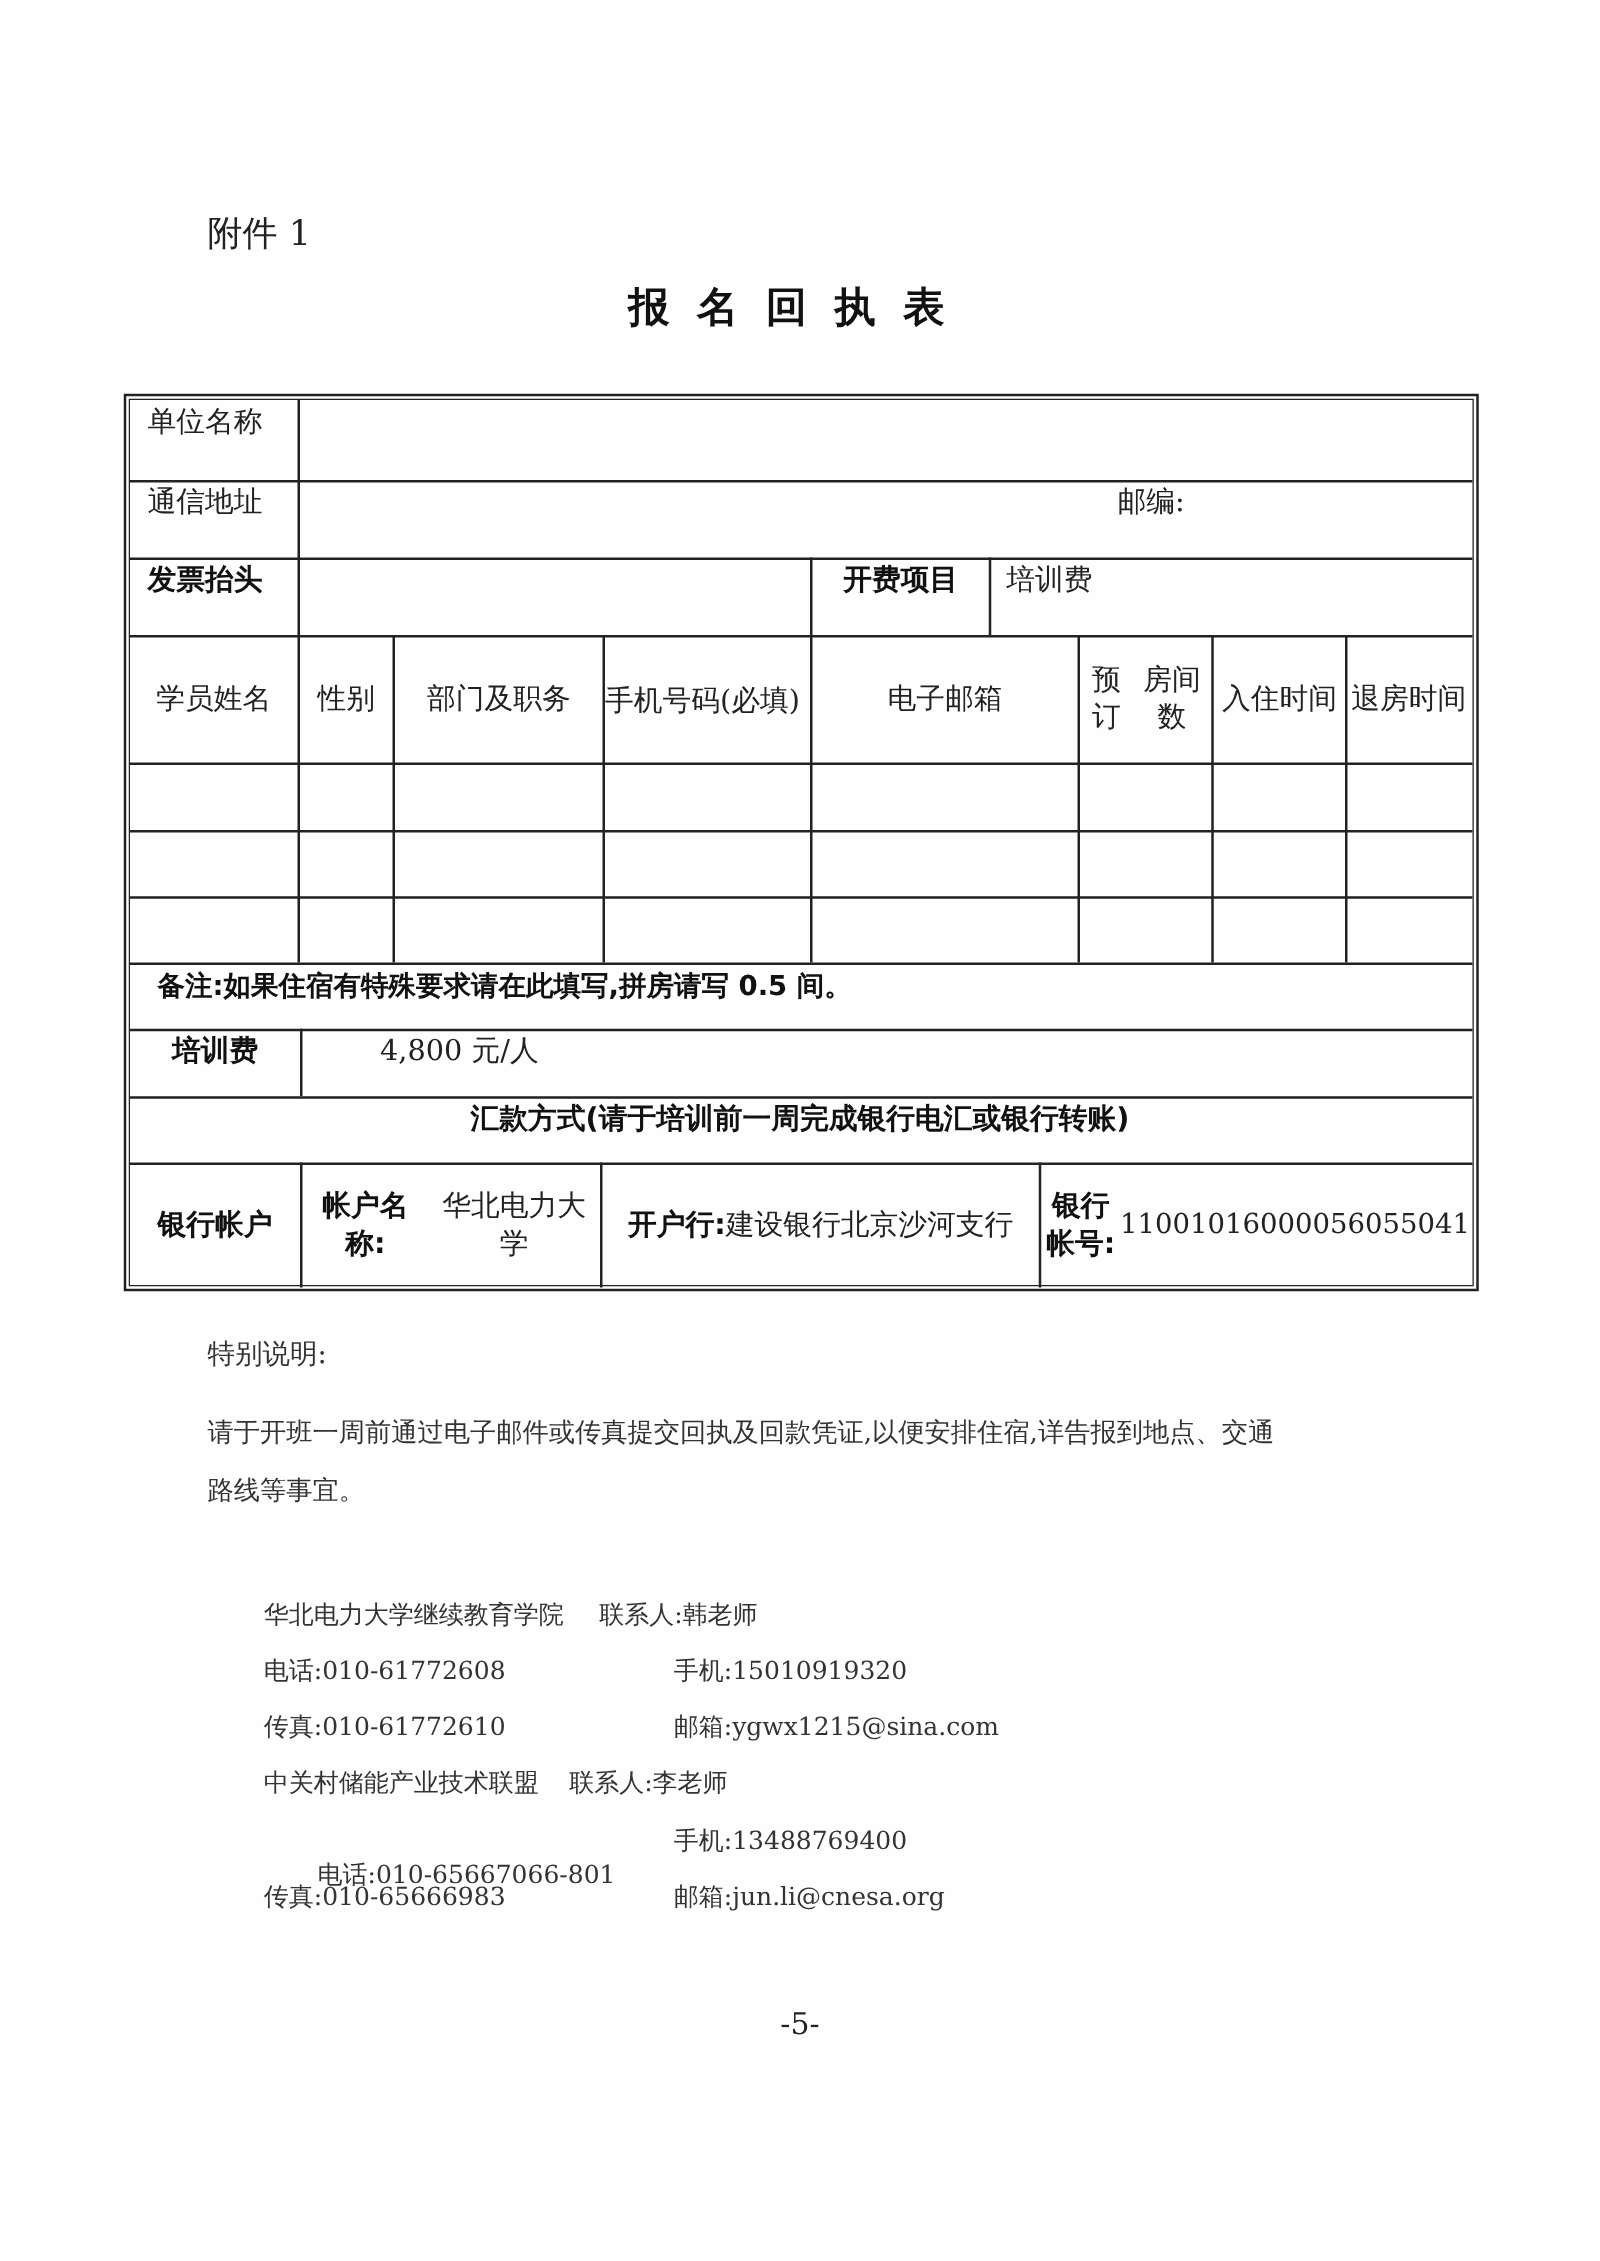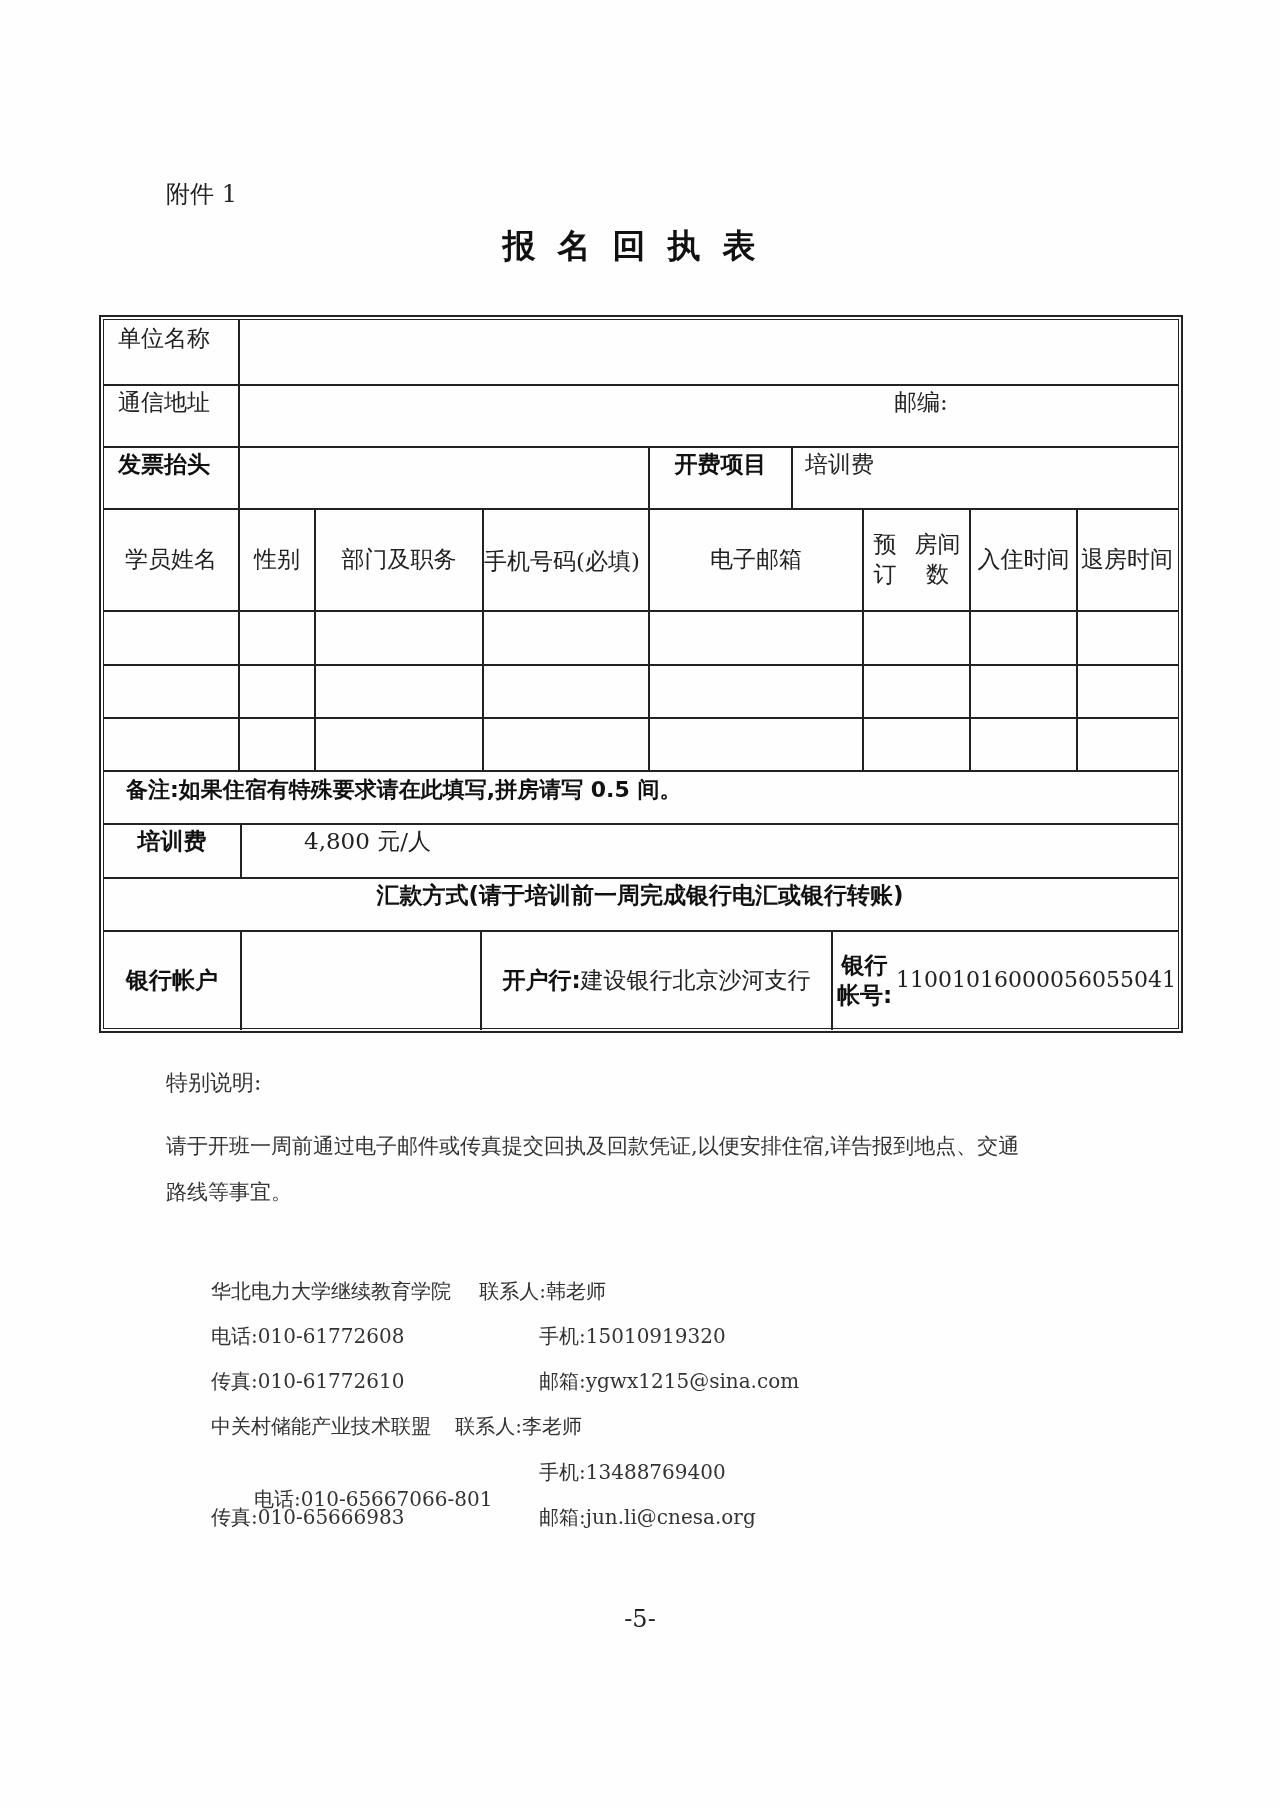--- a/index.html
+++ b/index.html
@@ -1,19 +1,19 @@
 <!DOCTYPE html>
 <html><head>
 <meta charset="utf-8">
 <style>
   html, body { margin:0; padding:0; background:#fefefe; }
   body { width:1280px; height:1809px; position:relative; overflow:hidden;
          font-family:"DejaVu Serif","Liberation Serif",serif; color:#222; }
   .abs { position:absolute; }
-  .attach { left:166px; top:178px; font-size:24px; }
+  .attach { left:166px; top:168px; font-size:28px; }
   .title { left:0; width:1280px; top:224px; text-align:center; font-size:33px; font-weight:bold;
            letter-spacing:22px; font-family:"DejaVu Sans","Liberation Sans",sans-serif; color:#111; }
   .outer { left:99px; top:315px; width:1080px; height:714px; border:2px solid #222; }
   .inner { position:absolute; left:2px; top:2px; right:2px; bottom:2px; border:1.5px solid #222; }
   .cell { position:absolute; box-sizing:border-box; display:flex; align-items:center;
           font-size:23px; color:#222; line-height:1.25; }
   .hl { position:absolute; height:0; border-top:2px solid #222; }
   .vl { position:absolute; width:0; border-left:2px solid #222; }
   .bold { font-weight:bold; font-family:"DejaVu Sans","Liberation Sans",sans-serif; color:#111; }
   .center { justify-content:center; text-align:center; }
@@ -99,20 +99,24 @@
     <div class="cell" style="left:0;top:399px;width:1072px;height:51px;"></div>
 
     <div class="cell bold" style="left:0;top:450px;width:1072px;height:40px;padding-left:22px;font-size:22px;">备注:如果住宿有特殊要求请在此填写,拼房请写 0.5 间。</div>
 
     <div class="cell bold center" style="left:0;top:503px;width:136px;height:36px;">培训费</div>
     <div class="cell" style="left:138px;top:503px;width:934px;height:36px;padding-left:62px;">4,800 元/人</div>
 
     <div class="cell bold center" style="left:0;top:557px;width:1072px;height:36px;">汇款方式(请于培训前一周完成银行电汇或银行转账)</div>
 
     <div class="cell bold center" style="left:0;top:610px;width:136px;height:100px;">银行帐户</div>
+    <div class="cell center col" style="left:138px;top:610px;width:238px;height:100px;justify-content:center;line-height:30px;">
+      <span class="bold">帐户名称:</span>
+      <span>华北电力大学</span>
+    </div>
     <div class="cell center col" style="left:378px;top:610px;width:349px;height:100px;justify-content:center;line-height:30px;">
       <span class="bold">开户行:</span>
       <span>建设银行北京沙河支行</span>
     </div>
     <div class="cell center col" style="left:729px;top:610px;width:343px;height:100px;justify-content:center;line-height:30px;">
       <span class="bold">银行帐号:</span>
       <span style="font-size:22px;">11001016000056055041</span>
     </div>
   </div>
 </div>

